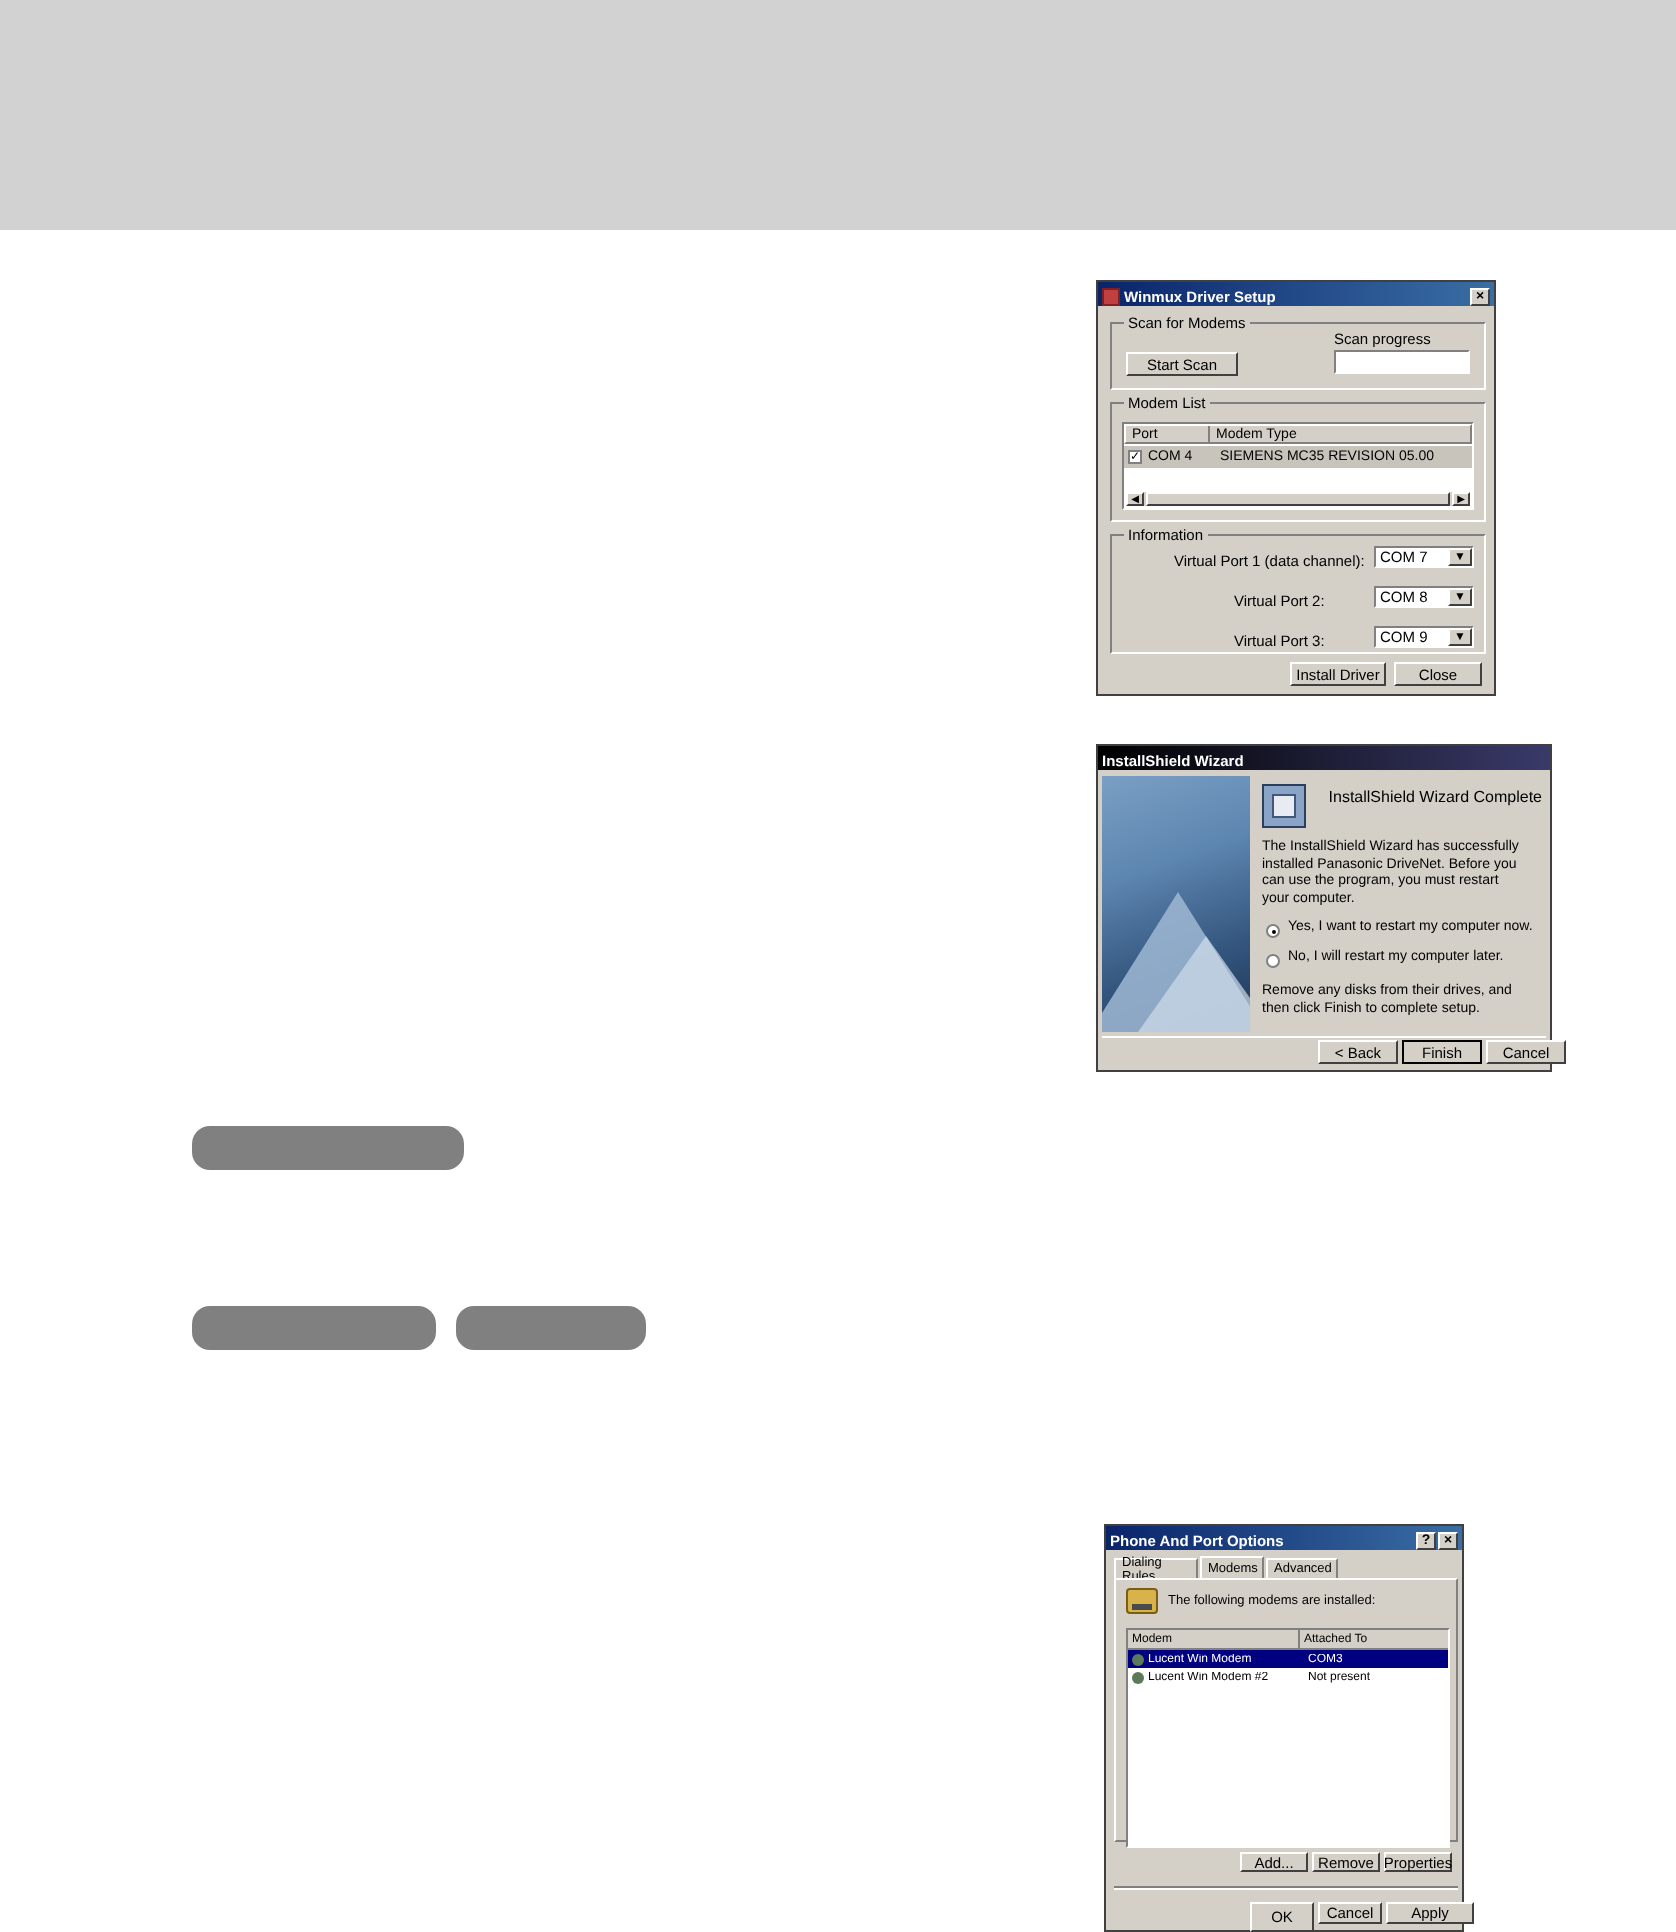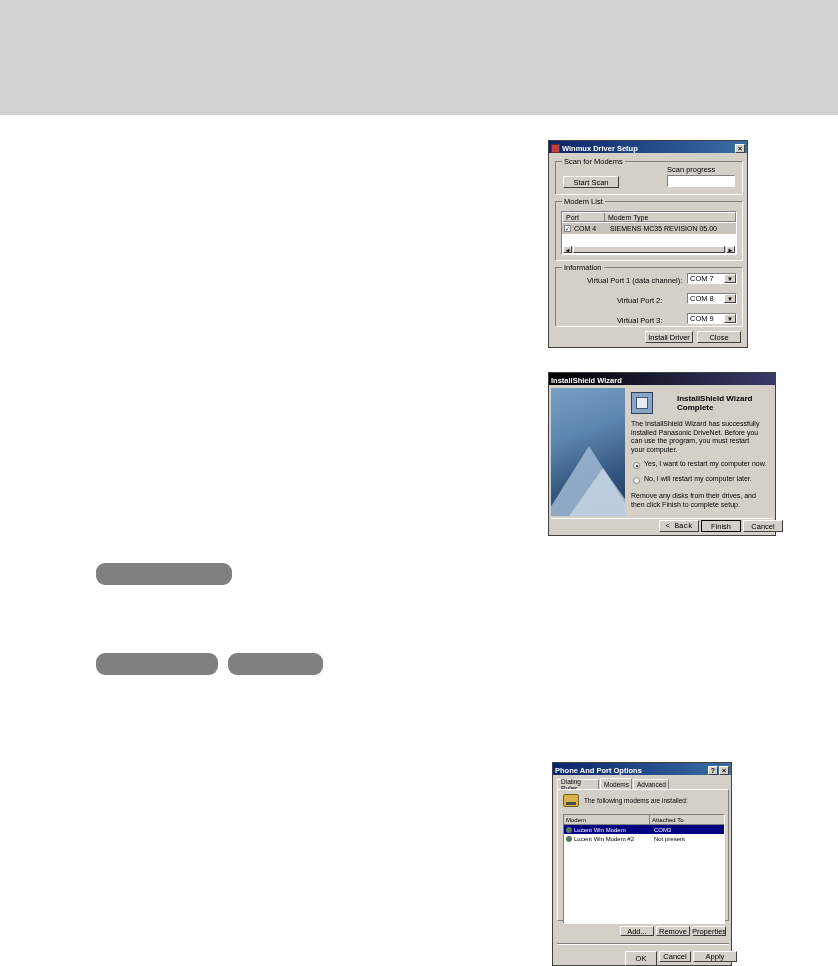--- a/index.html
+++ b/index.html
@@ -300,26 +300,27 @@
     left: 4px;
     top: 4px;
     right: 4px;
     bottom: 4px;
     background: #e8ecf2;
     border: 1px solid #43577a;
     box-sizing: border-box;
   }
   .is-h {
     position: absolute;
-    left: 50px;
+    left: 32px;
     top: 6px;
     font-size: 8px;
-    font-weight: bold;
+    font-weight: normal;
     width: 112px;
     line-height: 9px;
+    text-align: right;
   }
   .is-p {
     position: absolute;
     font-size: 7px;
     line-height: 8.5px;
     width: 132px;
   }
   .radio {
     position: absolute;
     width: 7px;
@@ -557,21 +558,21 @@
     <span class="radio on" style="left:6px;top:74px;"></span>
     <div class="is-p" style="left:17px;top:72px;width:126px;">Yes, I want to restart my computer now.</div>
 
     <span class="radio" style="left:6px;top:89px;"></span>
     <div class="is-p" style="left:17px;top:87px;width:126px;">No, I will restart my computer later.</div>
 
     <div class="is-p" style="left:4px;top:104px;">Remove any disks from their drives, and then click Finish to complete setup.</div>
   </div>
 
   <div class="is-footer"></div>
-  <div class="btn" style="left:110px;top:147px;width:40px;height:12px;font-family:Liberation Mono, monospace;">&lt; Back</div>
+  <div class="btn" style="left:110px;top:147px;width:40px;height:12px;">&lt; Back</div>
   <div class="btn default" style="left:152px;top:147px;width:40px;height:12px;">Finish</div>
   <div class="btn" style="left:194px;top:147px;width:40px;height:12px;">Cancel</div>
 </div>
 
 <div class="dialog" id="dlg-modem">
   <div class="titlebar">
     <span class="tb-title">Phone And Port Options</span>
     <span class="tb-btn">?</span>
     <span class="tb-btn">×</span>
   </div>

